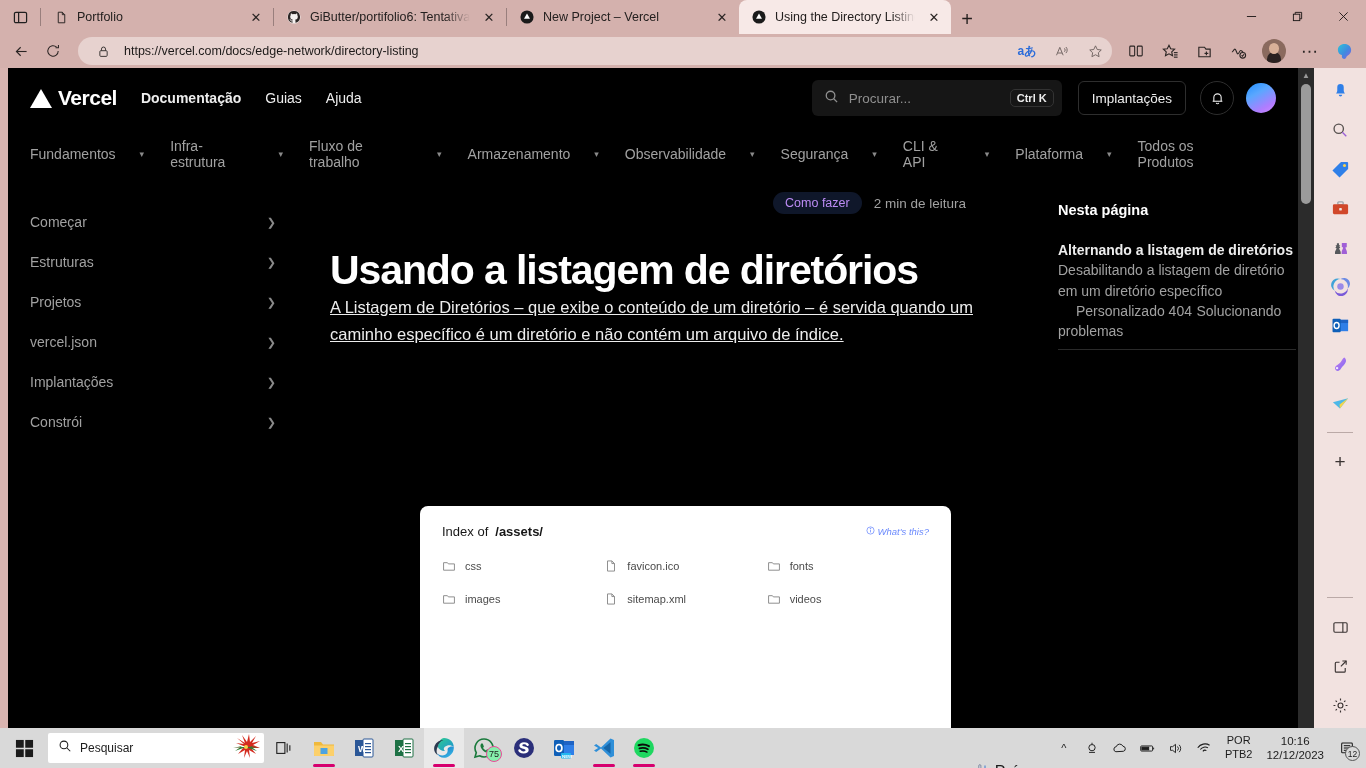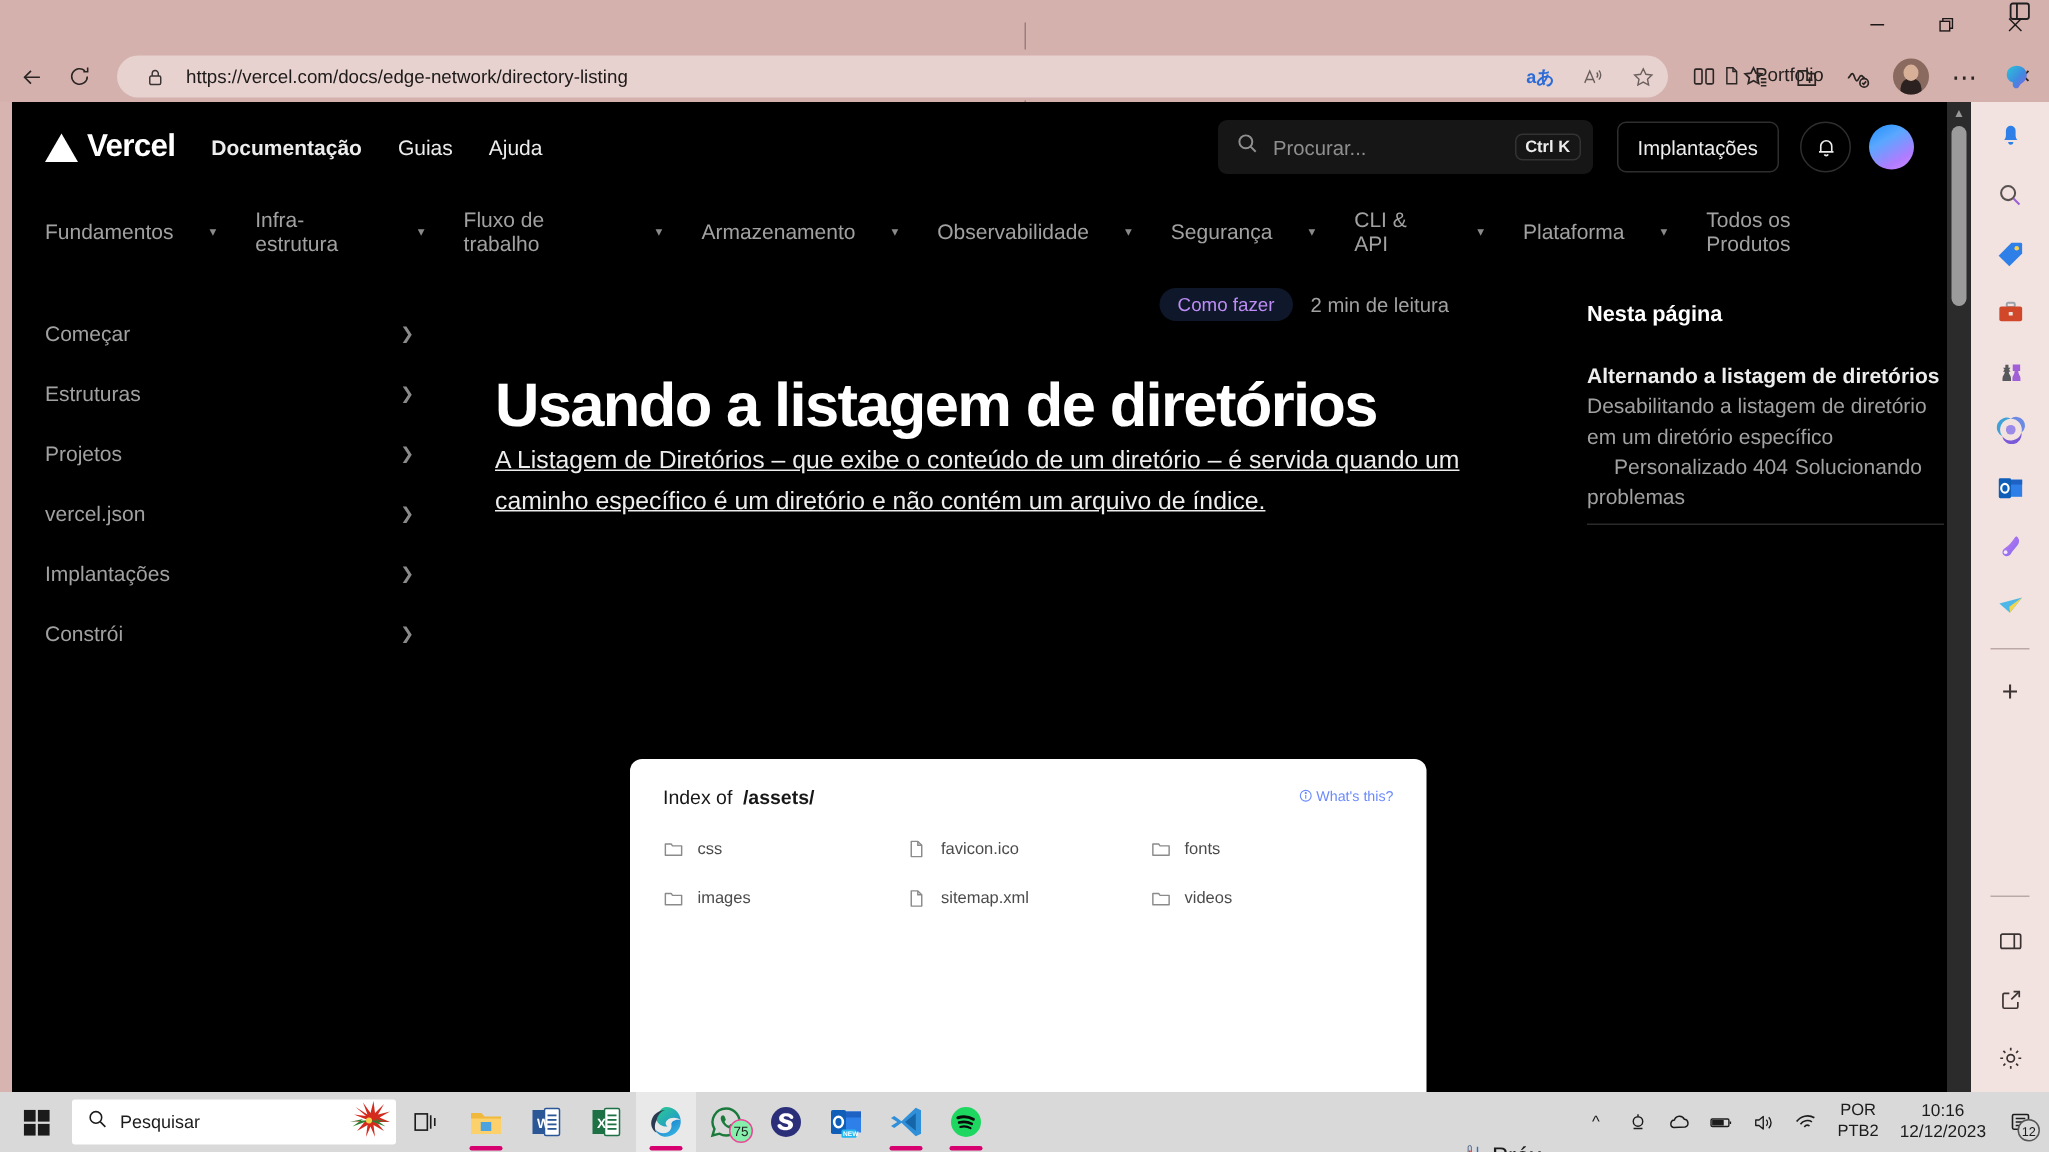--- a/index.html
+++ b/index.html
@@ -12,21 +12,21 @@
 
   
   #browser-chrome {
     position: absolute; left: 0; top: 0; width: 1366px; height: 68px;
     background: #d4b1ad;
   }
 
   
   #tab-strip {
     position: absolute; left: 0; top: 0; width: 1366px; height: 34px;
-    display: flex; align-items: flex-end; flex-direction: column;
+    display: flex; align-items: flex-end;
   }
   .tab-left-btn {
     width: 40px; height: 34px; display: flex; align-items: center; justify-content: center;
     color: #1f1f1f;
   }
   .tab-sep { width: 1px; height: 18px; background: rgba(0,0,0,.28); align-self: center; flex: 0 0 auto; }
   .tab {
     height: 34px; display: flex; align-items: center; gap: 8px;
     padding: 0 6px 0 12px; font-size: 12.5px; color: #24201f;
     position: relative; flex: 0 0 auto;
@@ -167,21 +167,21 @@
   }
 
   
   #dir-card {
     position: absolute; left: 412px; top: 438px; width: 531px; height: 240px;
     background: #fff; border-radius: 8px; overflow: hidden;
   }
   #dir-head { display: flex; align-items: center; padding: 18px 22px 0 22px; }
   #dir-index { color: #171717; font-size: 13px; }
   #dir-path { color: #171717; font-size: 13px; font-weight: 600; margin-left: 7px; text-align: center; }
-  #dir-whats { margin-left: auto; color: #6b8afd; font-size: 9.5px; display: flex; align-items: center; gap: 3px; }
+  #dir-whats { margin-left: auto; color: #6b8afd; font-size: 9.5px; display: flex; align-items: center; gap: 3px; font-style: italic; }
   #dir-grid {
     display: grid; grid-template-columns: 1fr 1fr 1fr;
     padding: 16px 22px 0 22px; row-gap: 11px;
   }
   .dir-entry { display: flex; align-items: center; gap: 9px; height: 22px; }
   .dir-entry .name { color: #4b4b4b; font-size: 11px; }
   .ficon { width: 14px; height: 14px; flex: 0 0 14px; color: #777; }
 
   
   #v-rightnav { position: absolute; left: 1040px; top: 112px; width: 250px; height: 548px; padding: 22px 0 0 10px; }

